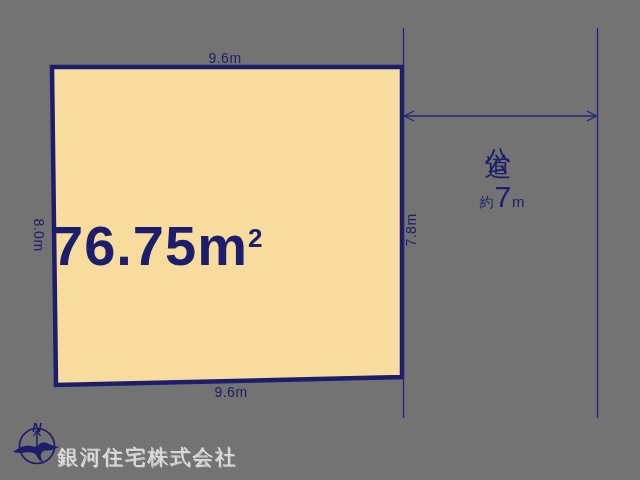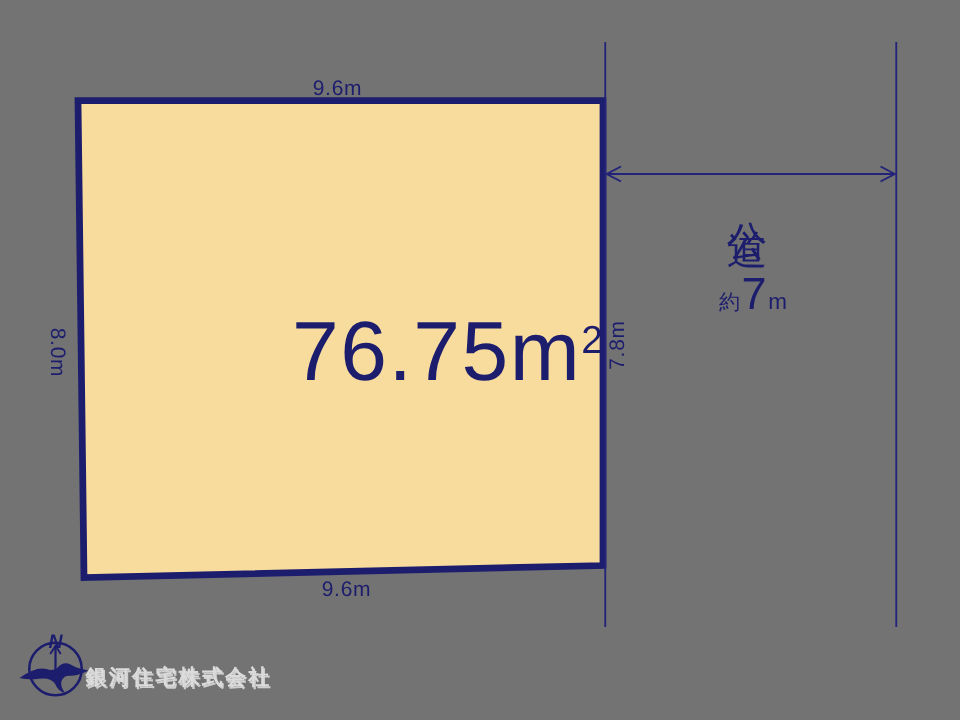--- a/index.html
+++ b/index.html
@@ -25,24 +25,24 @@
     left:17px;top:227px;width:44px;height:16px;
     transform:rotate(90deg);transform-origin:center;
     text-align:center;
   }
   .dim-right{
     left:389px;top:222px;width:44px;height:16px;
     transform:rotate(-90deg);transform-origin:center;
     text-align:center;
   }
   .area-label{
-    left:52px;top:196px;width:350px;
-    text-align:right;
+    left:52px;top:208px;width:350px;
+    text-align:left;
     font-size:56px;
-    font-weight:normal;
+    font-weight:bold;
     letter-spacing:1px;
     line-height:60px;
   }
   .area-label sup{
     font-size:26px;
     vertical-align:18px;
     letter-spacing:0;
   }
   .road-name{
     left:488px;top:126px;width:28px;
@@ -61,22 +61,22 @@
   .road-width .unit{font-size:15px;font-weight:500;}
   .north-label{
     left:29px;top:420px;width:16px;
     font-size:13px;
     font-style:italic;
     font-weight:bold;
     text-align:center;
   }
   .watermark{
     left:57px;top:443px;
-    font-size:14px;
-    font-weight:bold;
+    font-size:21px;
+    font-weight:normal;
     letter-spacing:1.5px;
     color:#dbdbdb;
     text-shadow:1px 1px 0 #cfcfcf;
   }
 </style>
 </head>
 <body>
 
 <div class="canvas">
 

